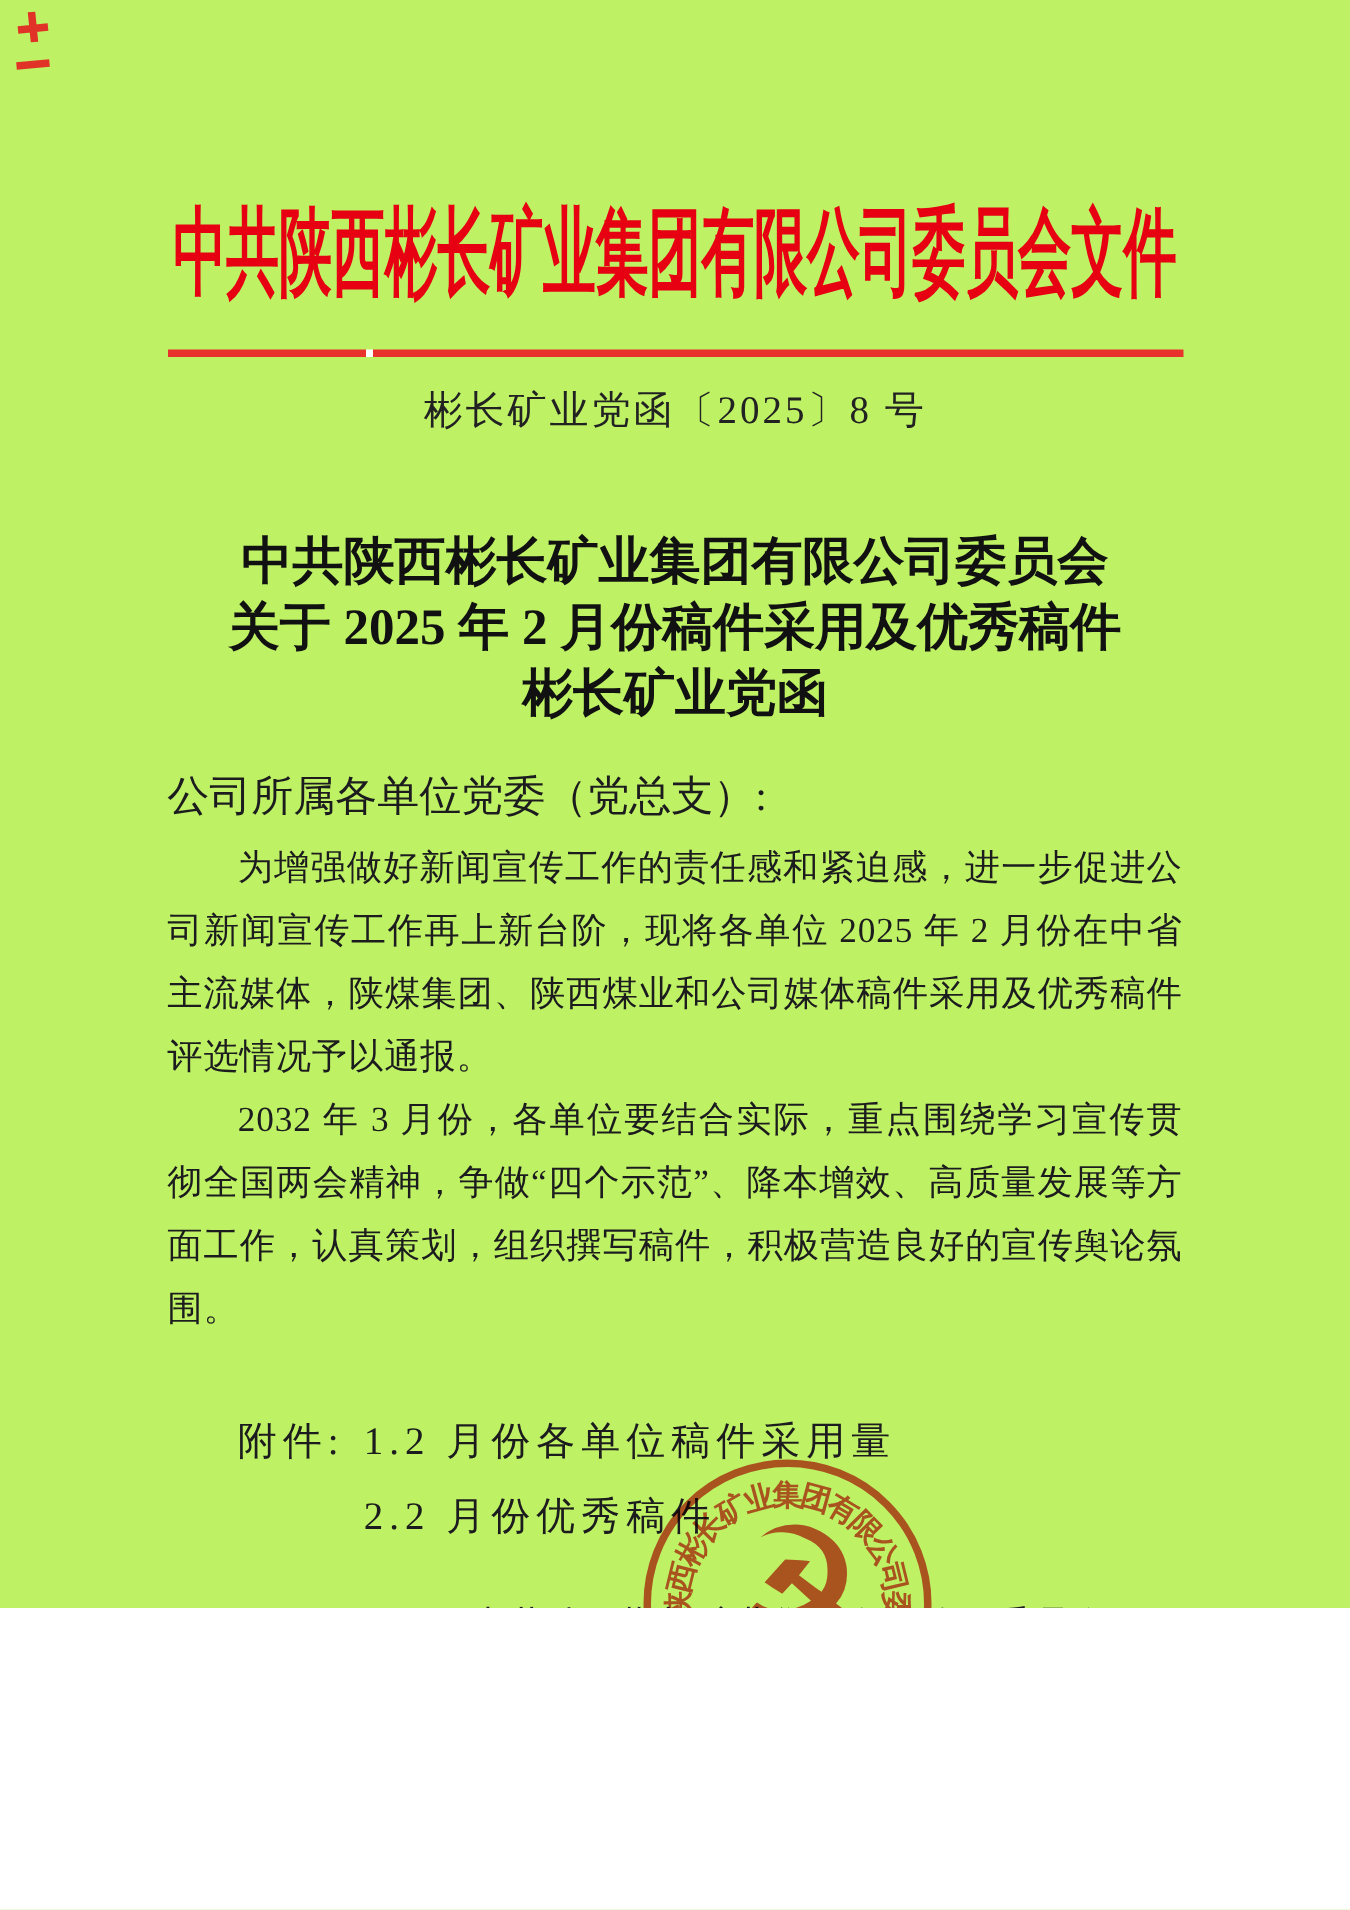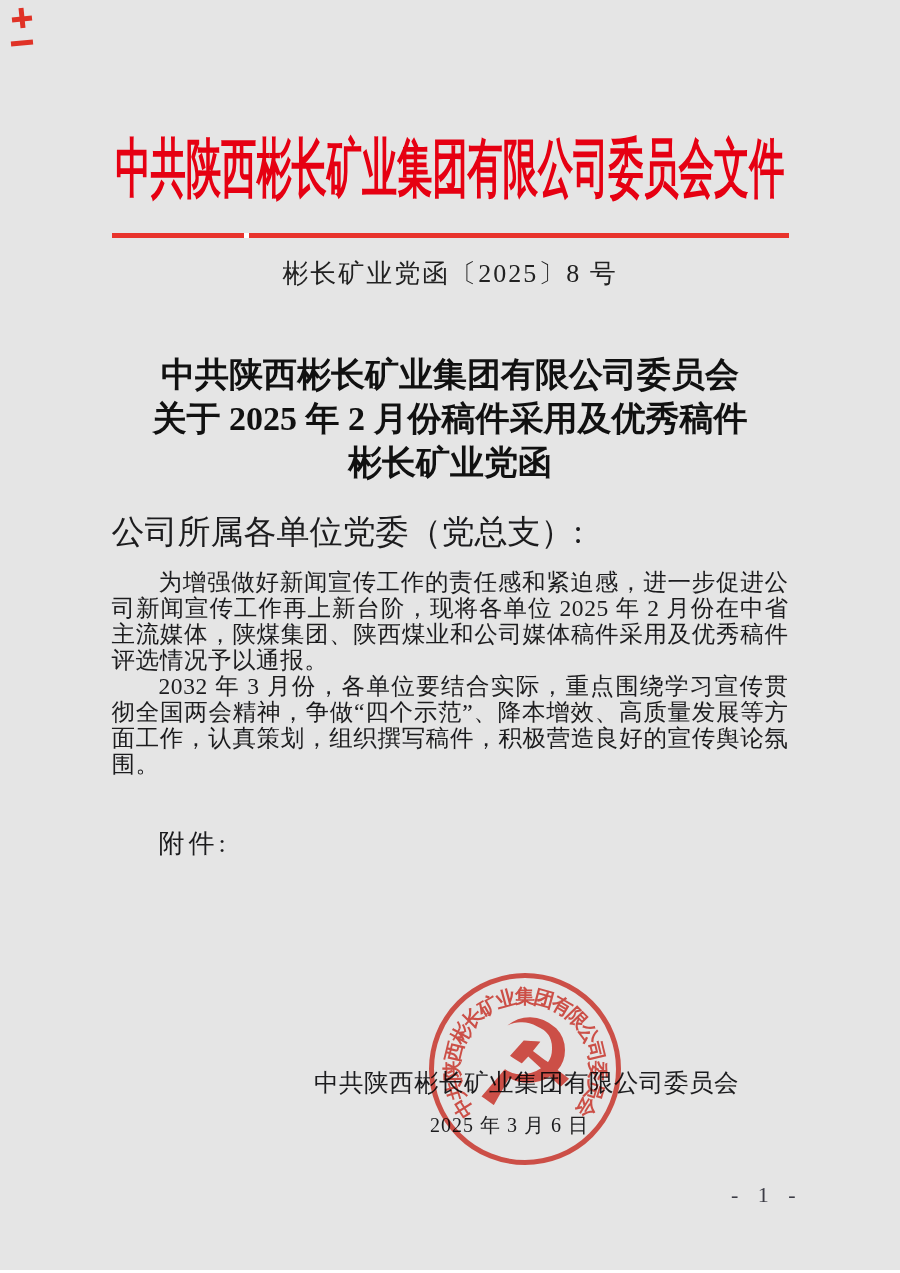--- a/index.html
+++ b/index.html
@@ -10,23 +10,23 @@
   }
   *{margin:0;padding:0;box-sizing:border-box;}
   html,body{background:#fff;}
   body{
     font-family:"Liberation Serif","DejaVu Serif",serif;
     color:var(--ink);
   }
   .page{
     position:relative;
     width:900px;
-    height:1270px;
+    height:1072px;
     margin:0 auto;
-    background:#e5e5e5;
+    background:#bef264;
     overflow:hidden;
   }
   
   .corner-mark{
     position:absolute;left:8px;top:6px;width:28px;height:42px;
   }
   
   .masthead{
     padding-top:134px;
     display:flex;justify-content:center;
@@ -56,30 +56,30 @@
   }
   .doc-heading{
     margin-top:62px;
     text-align:center;
     font-weight:bold;
     font-size:34px;
     line-height:44px;
     color:#111;
   }
   .salutation{
-    width:677px;margin:26px auto 16px;
-    font-size:33px;
+    width:677px;margin:26px auto 5px;
+    font-size:28px;
     line-height:42px;
   }
   .body-text{
     width:677px;margin:0 auto;
   }
   .body-text p{
     font-size:23.5px;
-    line-height:26px;
+    line-height:42px;
     letter-spacing:0.6px;
     text-indent:2em;
     text-align:justify;
   }
   .attachments{
     width:677px;margin:42px auto 0;
     font-size:26px;
     line-height:50px;
     letter-spacing:4px;
     display:flex;
@@ -154,20 +154,24 @@
 
   <div class="salutation">公司所属各单位党委（党总支）:</div>
 
   <div class="body-text">
     <p>为增强做好新闻宣传工作的责任感和紧迫感，进一步促进公司新闻宣传工作再上新台阶，现将各单位 2025 年 2 月份在中省主流媒体，陕煤集团、陕西煤业和公司媒体稿件采用及优秀稿件评选情况予以通报。</p>
     <p>2032 年 3 月份，各单位要结合实际，重点围绕学习宣传贯彻全国两会精神，争做“四个示范”、降本增效、高质量发展等方面工作，认真策划，组织撰写稿件，积极营造良好的宣传舆论氛围。</p>
   </div>
 
   <div class="attachments">
     <div class="attach-label">附件:</div>
+    <div class="attach-items">
+      <div>1.2 月份各单位稿件采用量</div>
+      <div>2.2 月份优秀稿件</div>
+    </div>
   </div>
 
   <div class="seal">
     <div class="seal-ring">
         <span style="transform: rotate(-122deg) translateY(-73px);">中</span>
         <span style="transform: rotate(-106.75deg) translateY(-73px);">共</span>
         <span style="transform: rotate(-91.5deg) translateY(-73px);">陕</span>
         <span style="transform: rotate(-76.25deg) translateY(-73px);">西</span>
         <span style="transform: rotate(-61deg) translateY(-73px);">彬</span>
         <span style="transform: rotate(-45.75deg) translateY(-73px);">长</span>

